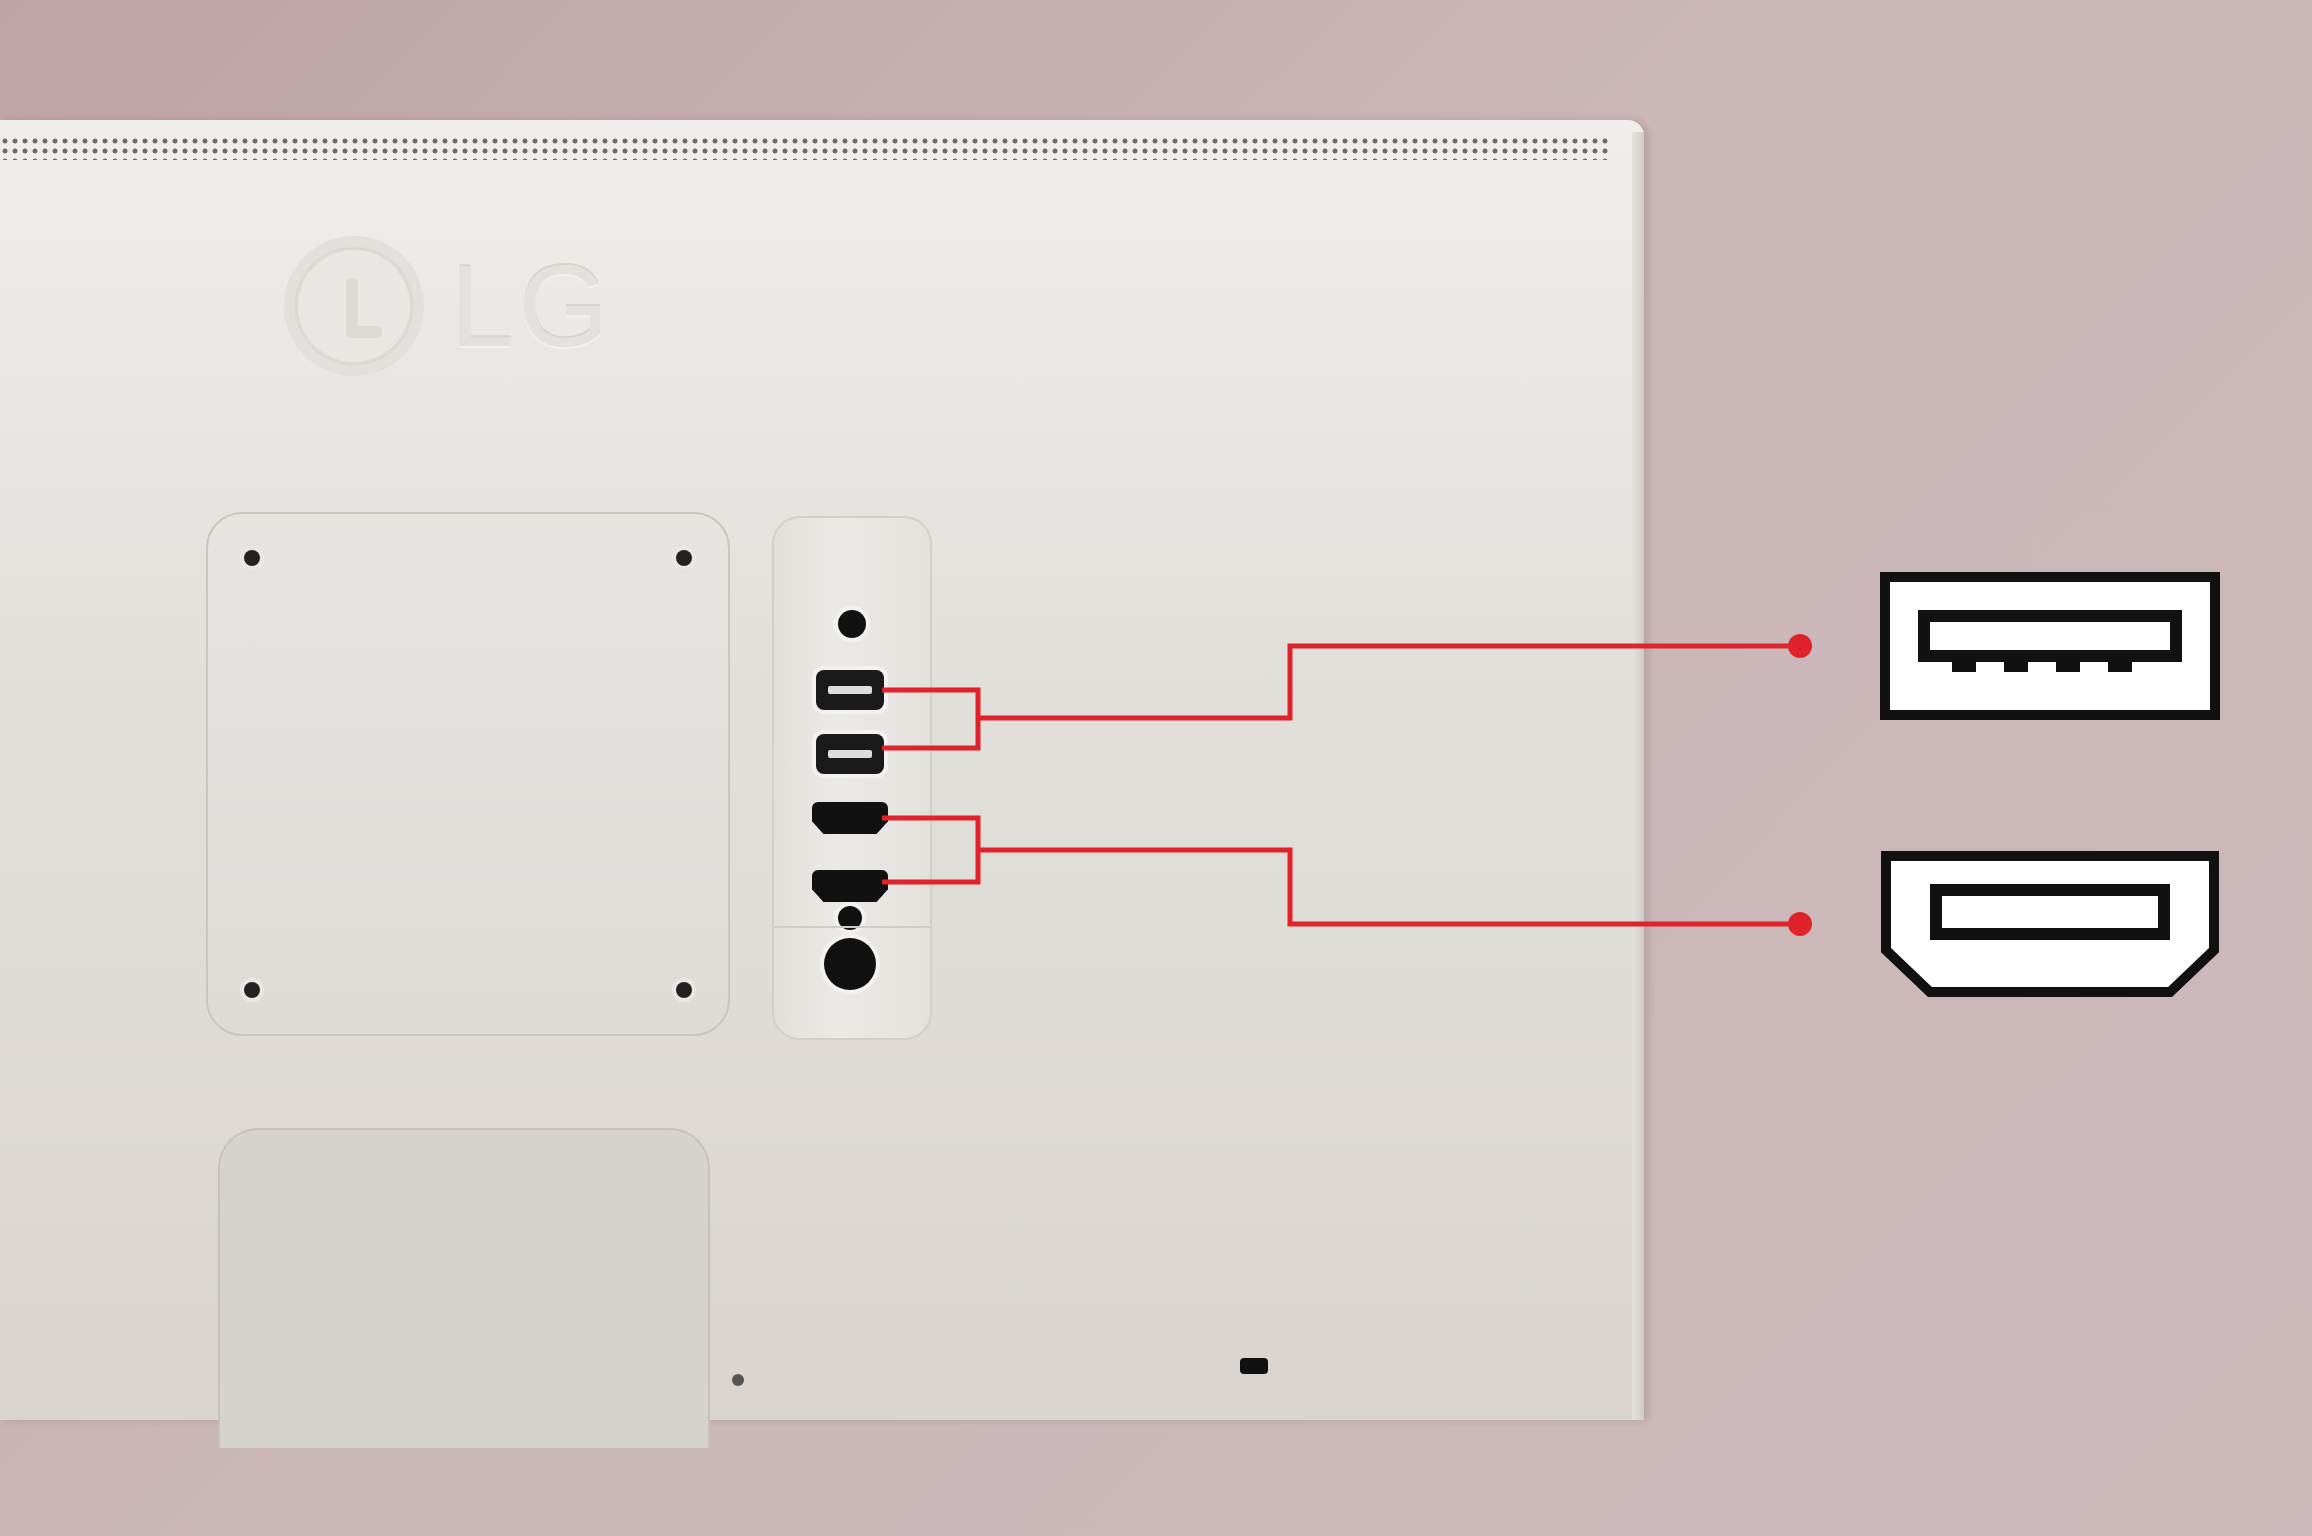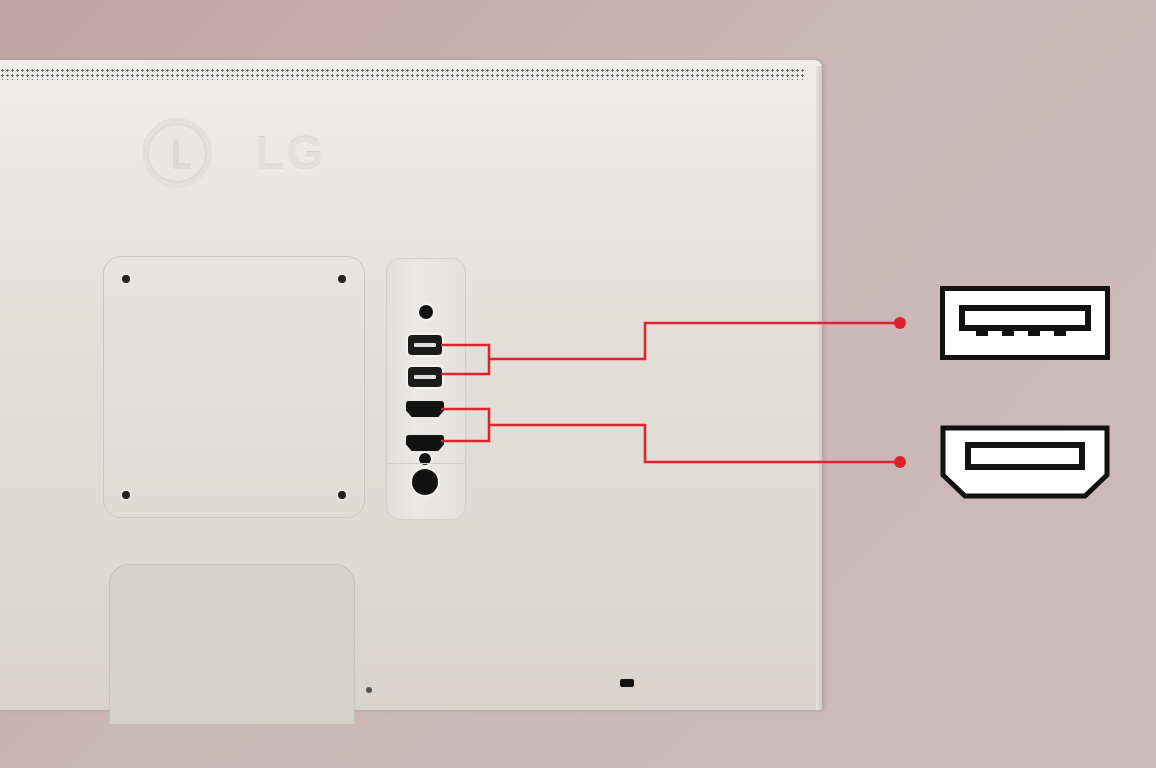--- a/index.html
+++ b/index.html
@@ -32,21 +32,21 @@
     }
     .logo-circle::before {
       content: ""; position: absolute; left: 26px; top: 16px; width: 6px; height: 28px;
       background: #dddad6; border-radius: 2px;
     }
     .logo-circle::after {
       content: ""; position: absolute; left: 26px; top: 40px; width: 18px; height: 6px;
       background: #dddad6; border-radius: 2px;
     }
     .logo-text {
-      position: absolute; left: 113px; top: 4px; font-size: 48px; font-weight: bold;
+      position: absolute; left: 83px; top: 4px; font-size: 58px; font-weight: normal;
       color: #e3e1de; letter-spacing: 2px; line-height: 64px;
       text-shadow: 0 1px 0 #f2f1ef, 0 -1px 0 #d6d3cf;
     }
     .vesa {
       position: absolute; left: 103px; top: 196px; width: 262px; height: 262px;
       border: 1.5px solid #c9c5c0; border-radius: 18px; box-sizing: border-box;
       background: linear-gradient(180deg, #e6e4e1, #dedbd7);
     }
     .screw { position: absolute; width: 8px; height: 8px; border-radius: 50%; background: #222; box-shadow: 0 0 0 2px #ebe8e4; }
     .lower-panel {

